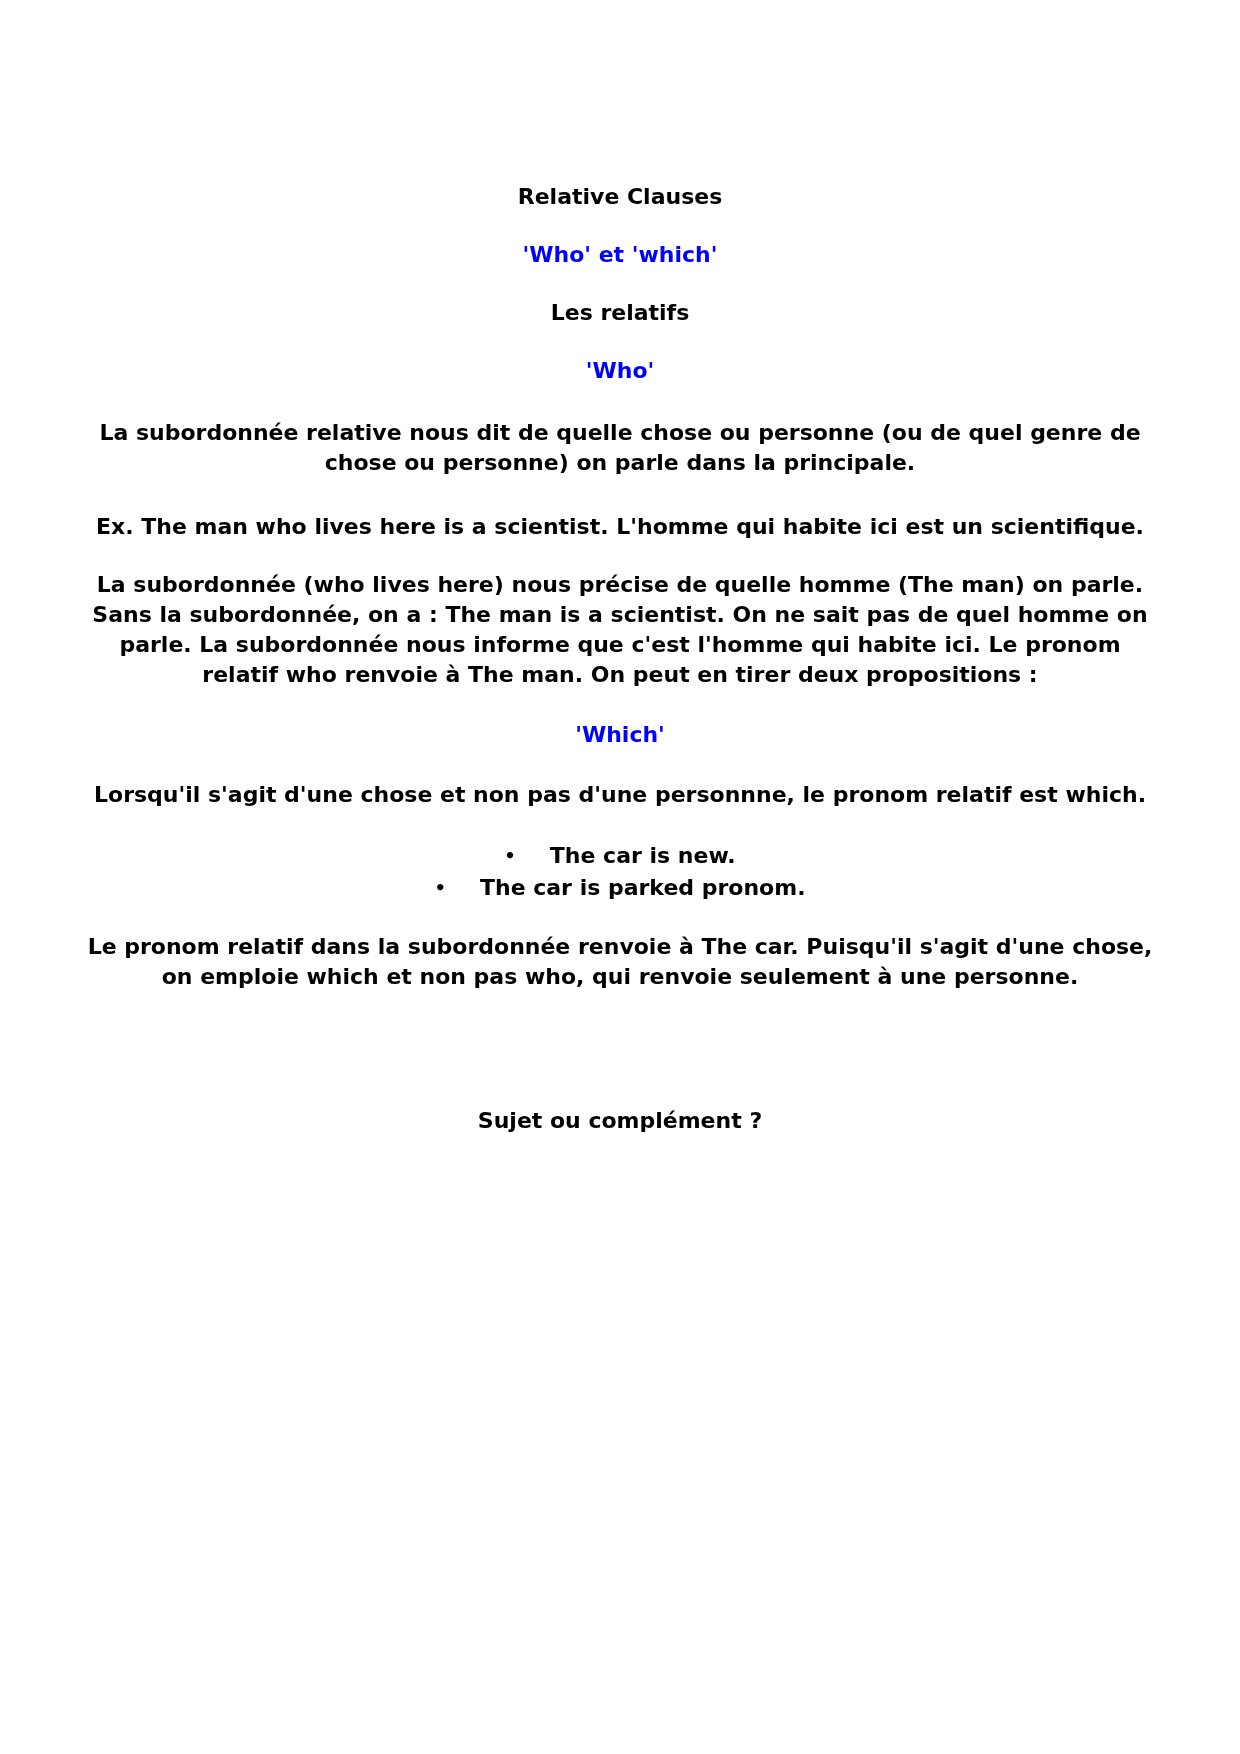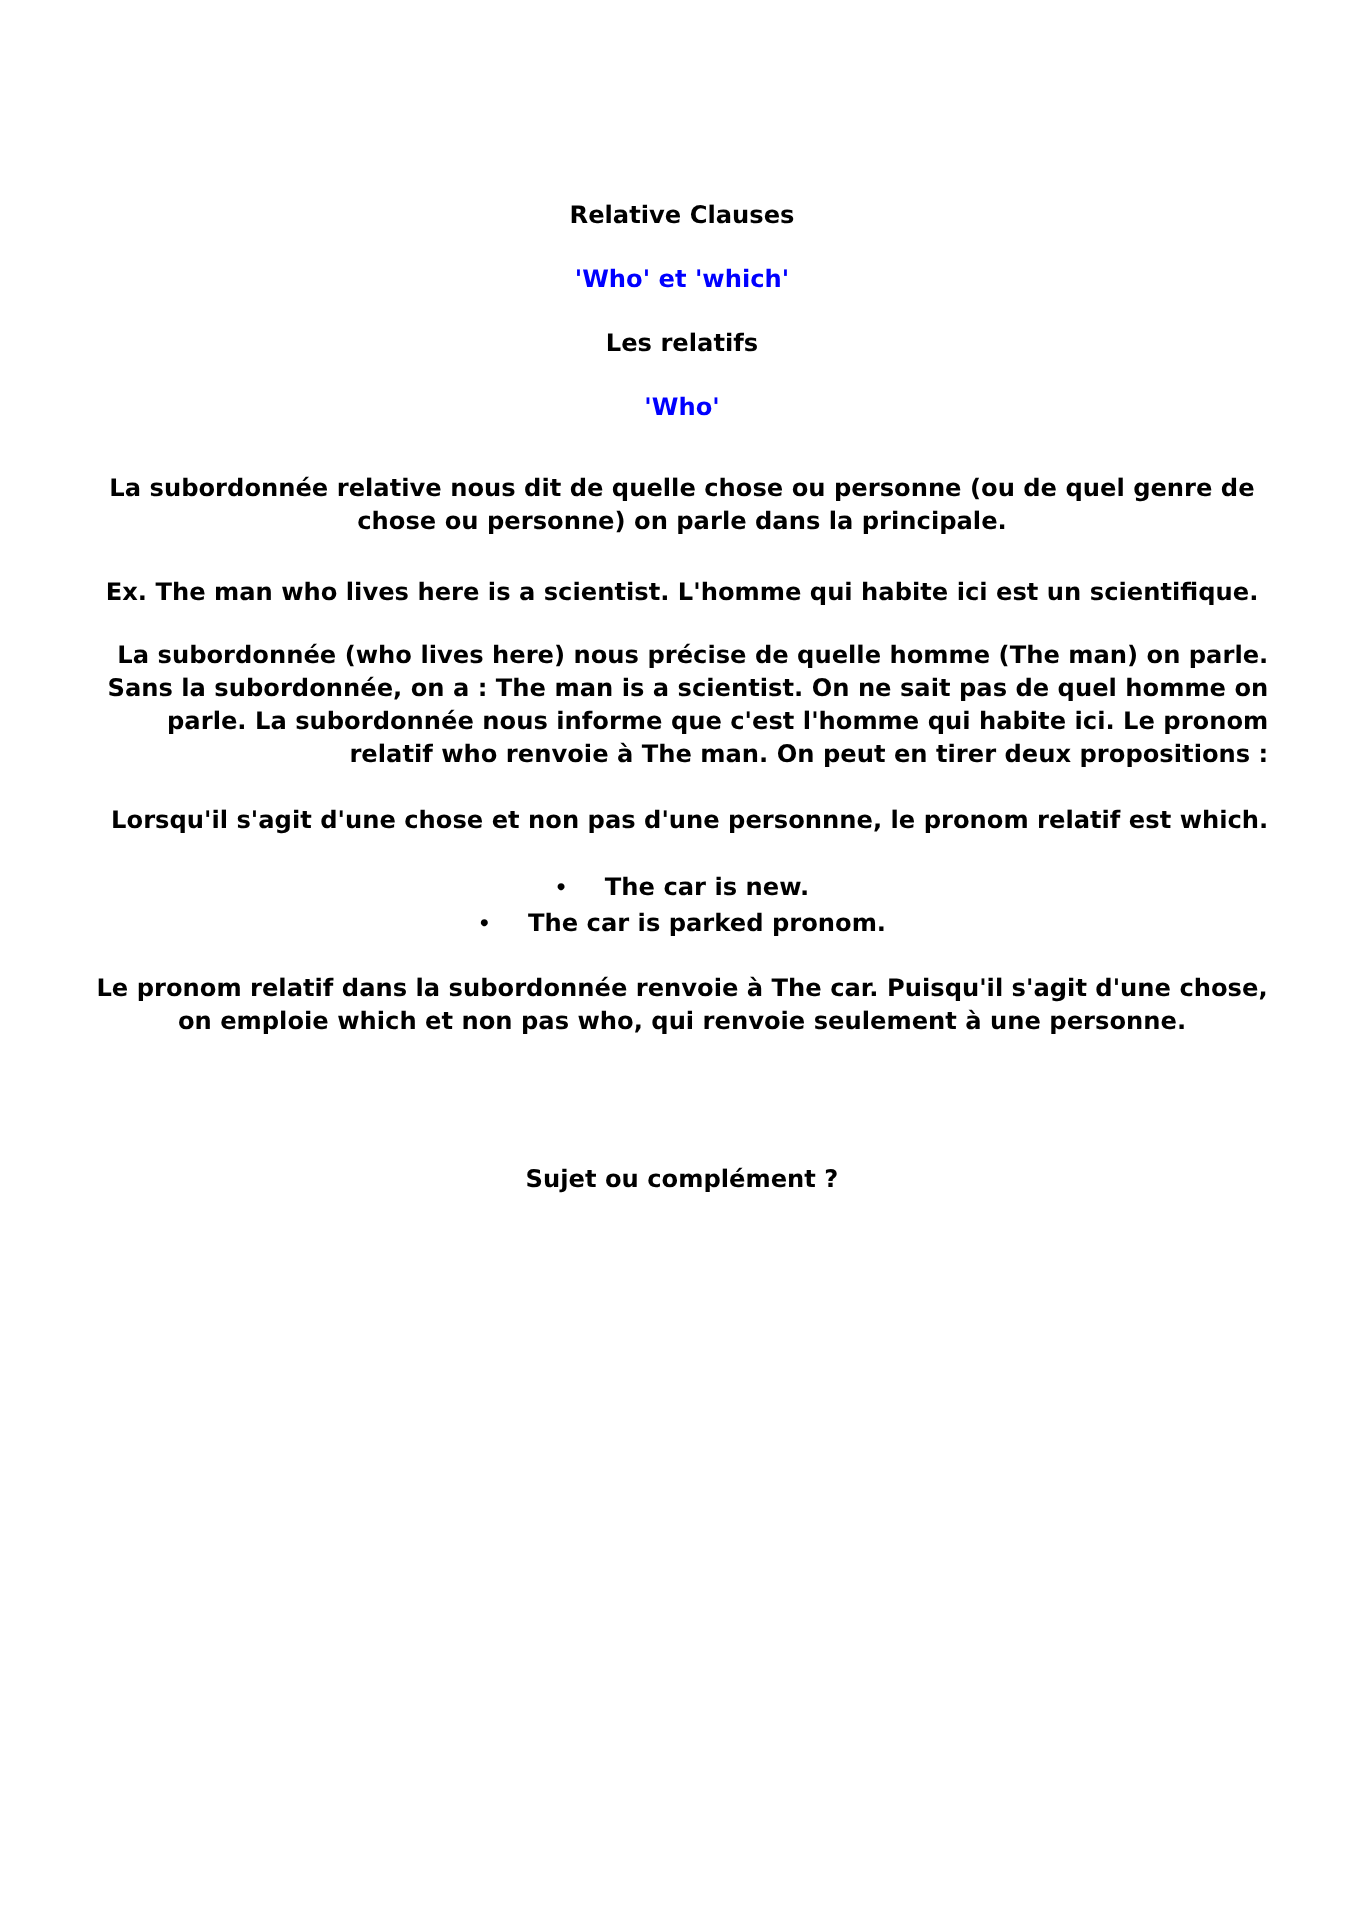--- a/index.html
+++ b/index.html
@@ -29,22 +29,22 @@
   .it { }
   .bullet-line { line-height: 32px; }
   .dot {
     display: inline-block;
     margin-right: 34px;
     font-size: 18px;
     vertical-align: 1px;
     font-style: normal;
   }
   .mb28 { margin-bottom: 28px; }
-  .mb30 { margin-bottom: 30px; text-align: right; }
-  .mb32 { margin-bottom: 44px; }
+  .mb30 { margin-bottom: 30px; }
+  .mb32 { margin-bottom: 32px; }
   .mb34 { margin-bottom: 34px; }
   .mb114 { margin-bottom: 114px; }
   .mb140 { margin-bottom: 140px; }
 </style>
 </head>
 <body>
 
 <div class="page">
   <div class="doc">
 
@@ -56,20 +56,21 @@
 
     <p class="h blue mb32">'Who'</p>
 
     <p class="para mb34">La subordonnée relative nous dit de quelle chose ou personne (ou de quel genre de chose ou personne) on parle dans la principale.</p>
 
     <p class="para mb28"><span>Ex. </span><span class="it">The man who lives here is a scientist.</span><span> L'homme qui habite ici est un scientifique.</span></p>
 
     <p class="para mb30"><span>La subordonnée (</span><span class="it">who lives here</span><span>) nous précise de quelle homme (</span><span class="it">The man</span><span>) on parle. Sans la subordonnée, on a : </span><span class="it">The man is a scientist</span><span>. On ne sait pas de quel homme on parle. La subordonnée nous informe que c'est l'homme qui habite ici. Le pronom relatif </span><span class="it">who</span><span> renvoie à </span><span class="it">The man</span><span>. On peut en tirer deux propositions :</span></p>
 
 
+    <p class="h blue mb30">'Which'</p>
 
     <p class="para mb30"><span>Lorsqu'il s'agit d'une chose et non pas d'une personnne, le pronom relatif est </span><span class="it">which</span><span>.</span></p>
 
 
     <div class="mb28">
       <div class="bullet-line"><span class="dot">•</span><span class="it">The car is new.</span></div>
       <div class="bullet-line"><span class="dot">•</span><span class="it">The car is parked pronom.</span></div>
     </div>
 
     <p class="para mb114"><span>Le pronom relatif dans la subordonnée renvoie à </span><span class="it">The car</span><span>. Puisqu'il s'agit d'une chose, on emploie </span><span class="it">which</span><span> et non pas </span><span class="it">who</span><span>, qui renvoie seulement à une personne.</span></p>

